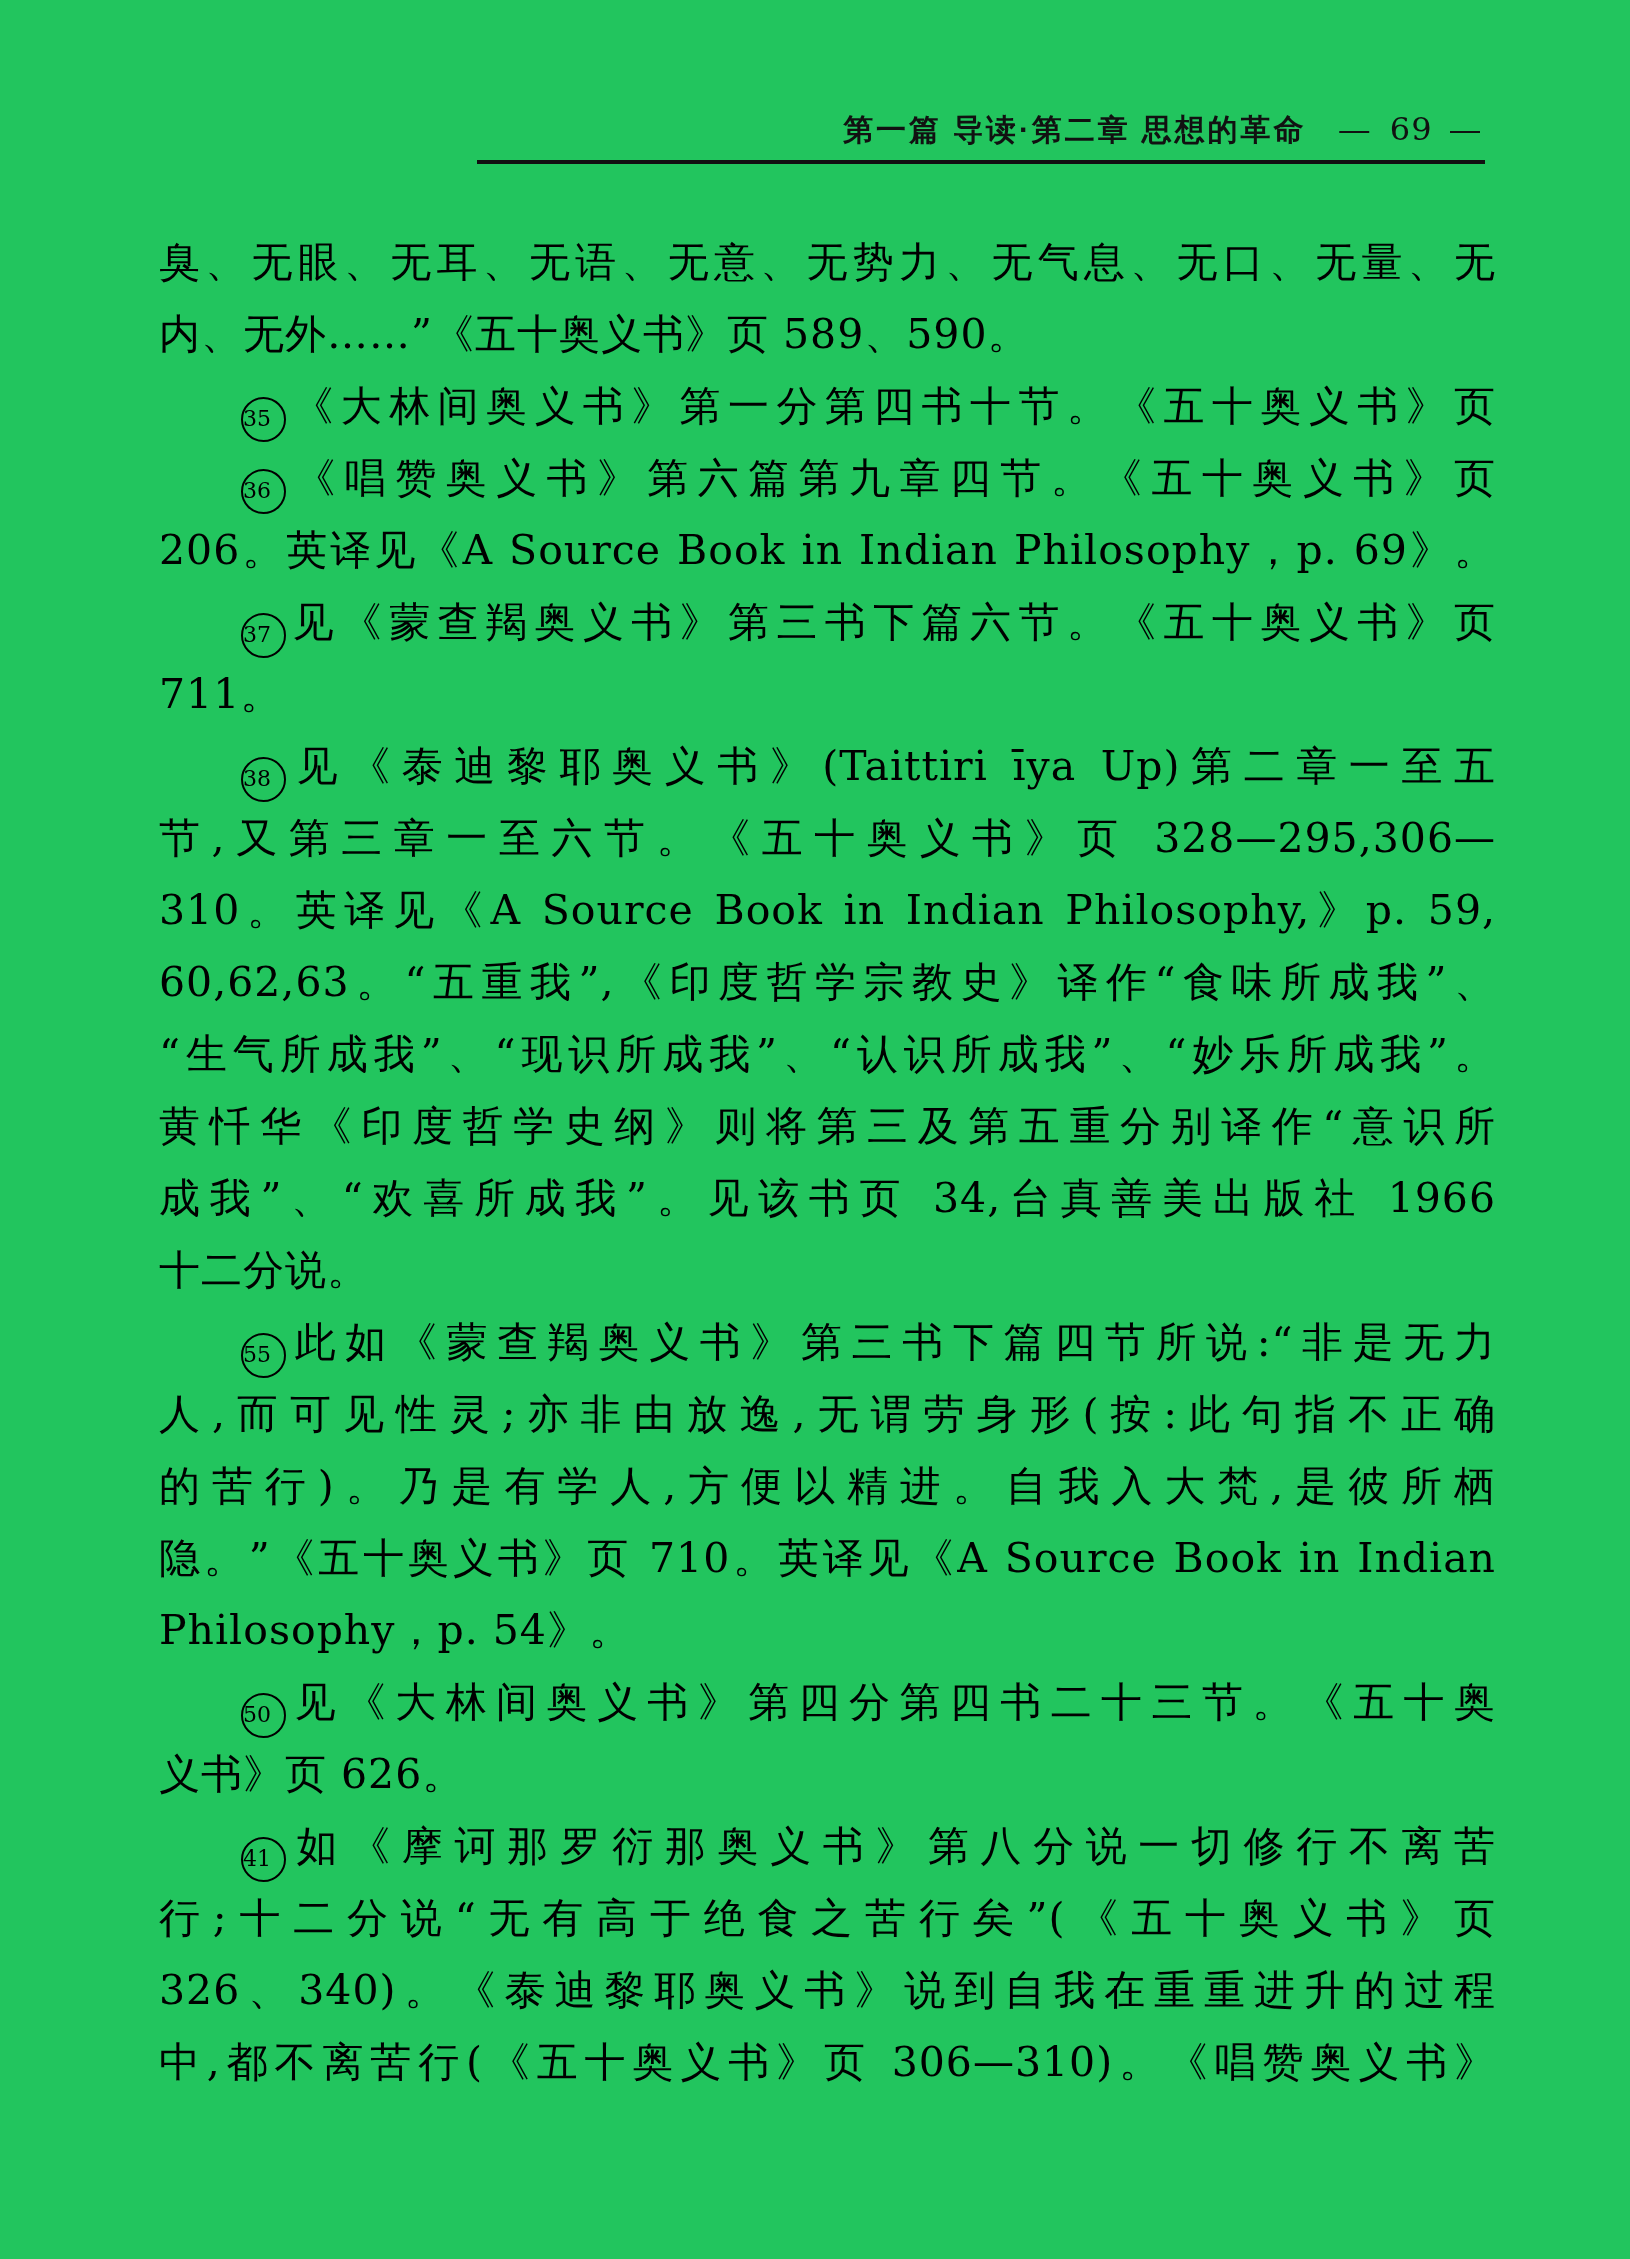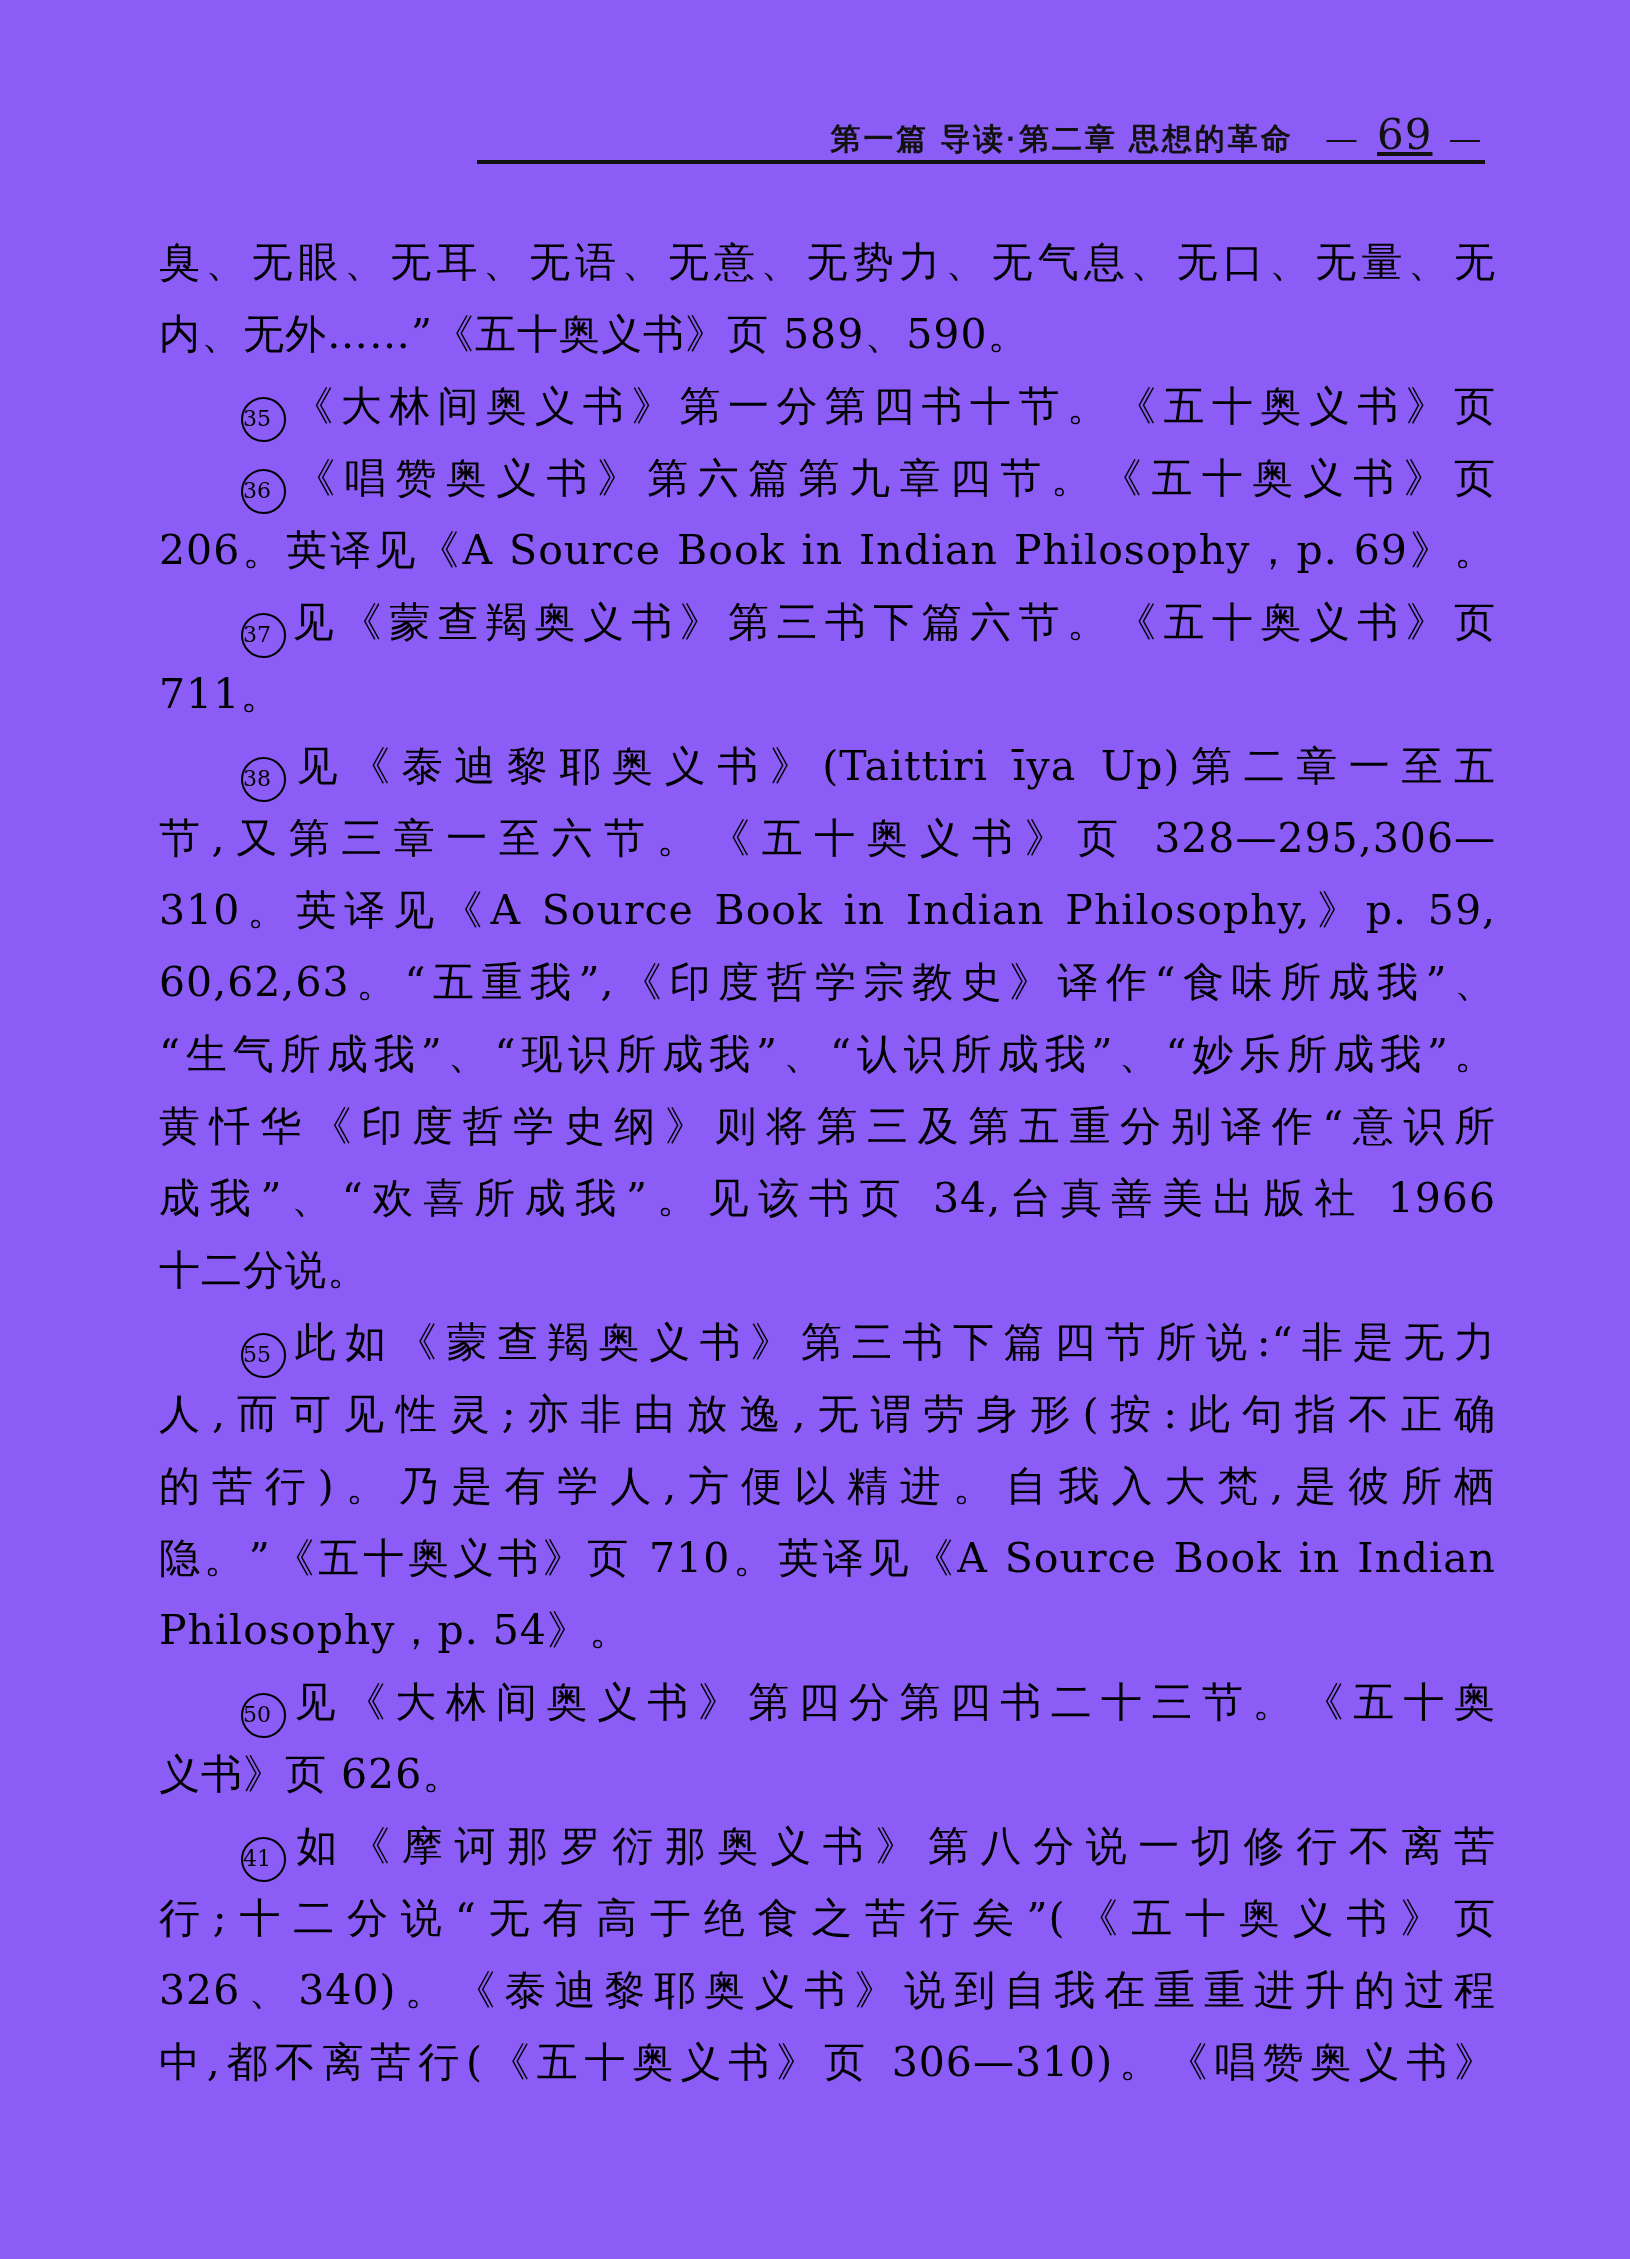--- a/index.html
+++ b/index.html
@@ -1,21 +1,21 @@
 <!DOCTYPE html>
 <html><head>
 <meta charset="utf-8">
 <style>
   * { margin: 0; padding: 0; box-sizing: border-box; }
   html, body { background: #e8e8e8; }
   .page {
     position: relative;
     width: 1631px;
     height: 2259px;
-    background: #8b5cf6;
+    background: #22c55e;
     font-family: "DejaVu Serif", "Liberation Serif", serif;
     color: #000;
     overflow: hidden;
   }
   
   .running-header {
     position: absolute;
     top: 110px;
     right: 148px;
     height: 47px;
@@ -26,23 +26,22 @@
     white-space: nowrap;
     color: #111;
     display: flex;
     align-items: baseline;
   }
   .running-header .pgdash { margin: 0 17.6px 0 33px; font-weight: normal; }
   .running-header .pgdash.right { margin: 0 0 0 17.6px; }
   .running-header .pgnum {
     font-family: "DejaVu Serif", serif;
     font-weight: normal;
-    font-size: 42px;
+    font-size: 32px;
     letter-spacing: 1px;
-    text-decoration: underline;
   }
   .header-rule {
     position: absolute;
     top: 160px;
     left: 477px;
     width: 1008px;
     height: 3.9px;
     background: #111;
   }
   

